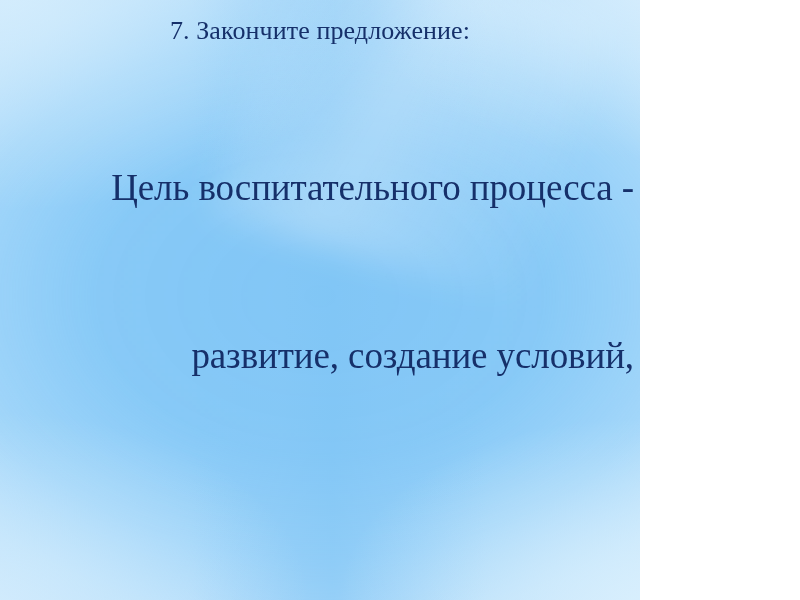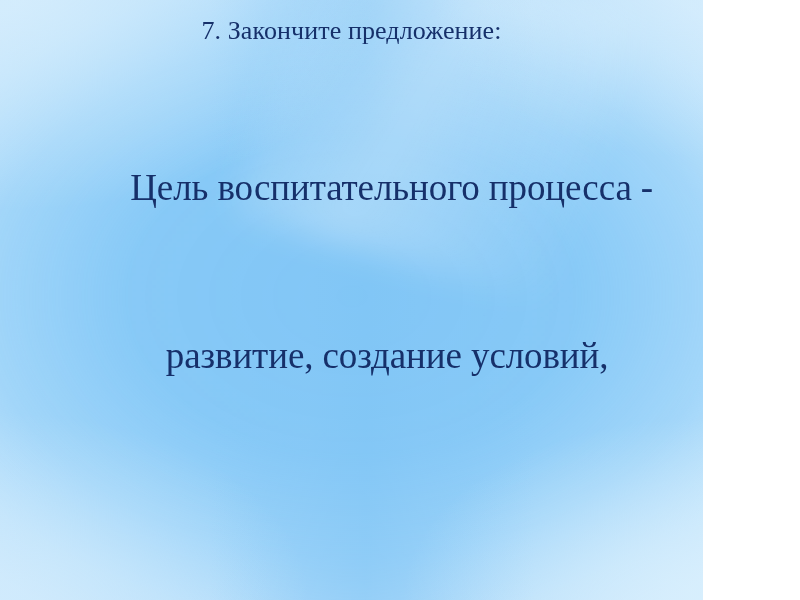--- a/index.html
+++ b/index.html
@@ -4,21 +4,21 @@
 <title>Slide</title>
 <style>
   html, body {
     margin: 0;
     padding: 0;
     background: #ffffff;
   }
 
   #slide {
     position: relative;
-    width: 703px;
+    width: 640px;
     height: 600px;
     overflow: hidden;
     background: #cfe8fc;
     font-family: "Liberation Serif", "DejaVu Serif", serif;
     -webkit-font-smoothing: antialiased;
   }
 
   
 
   
@@ -125,21 +125,21 @@
     position: absolute;
     left: 4px;
     right: 6px;
     top: 104px;
   }
 
   .body-line {
     font-size: 37px;
     line-height: 56px;
     color: #16306a;
-    text-align: center;
+    text-align: right;
     white-space: pre;
     letter-spacing: -0.1px;
   }
 
   .accent {
     color: #ee1414;
   }
 </style>
 </head>
 <body>

